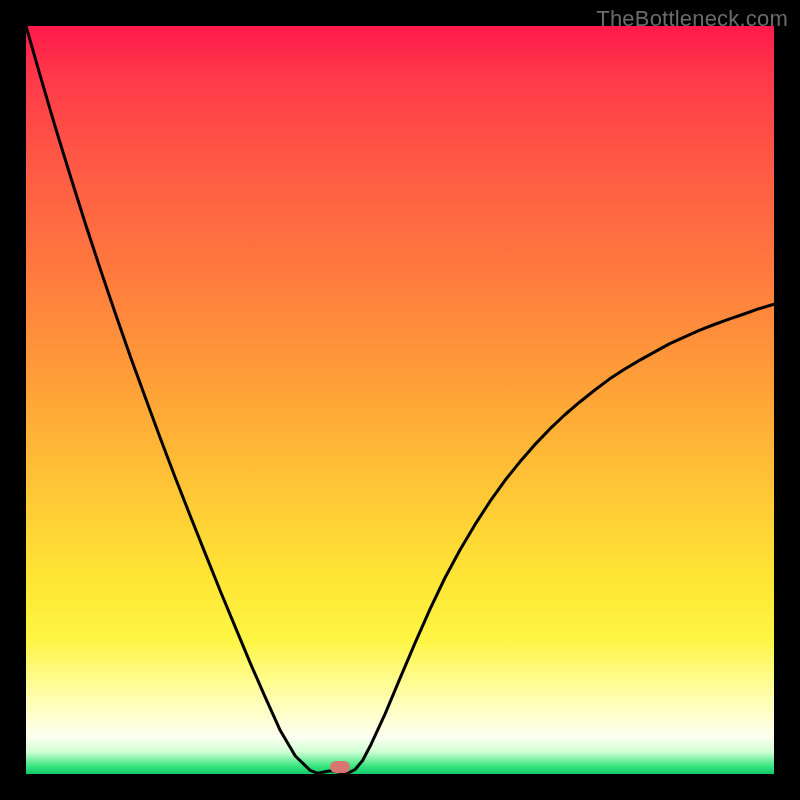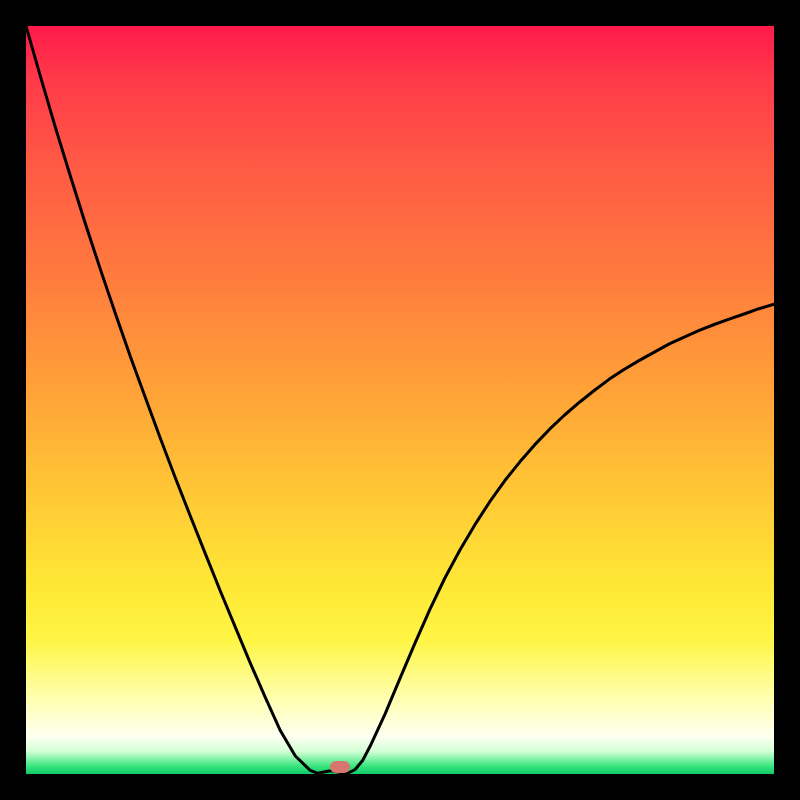--- a/index.html
+++ b/index.html
@@ -70,20 +70,21 @@
     font-size: 22px;
     font-weight: 500;
     letter-spacing: 0.2px;
     z-index: 10;
   }
 </style>
 </head>
 <body>
 
 <div class="outer">
+  <div class="watermark">TheBottleneck.com</div>
 
   <div class="plot">
     <div class="gradient"></div>
 
     <svg class="curve-svg" viewBox="0 0 748 748" preserveAspectRatio="none">
       <path id="curve-path" d="M0.0 0.0 L15.0 52.4 L29.9 103.2 L44.9 151.8 L59.8 199.0 L74.8 244.6 L89.8 288.7 L104.7 331.4 L119.7 372.5 L134.6 412.9 L149.6 452.5 L164.6 490.7 L179.5 528.1 L194.5 565.5 L209.4 601.4 L224.4 637.3 L239.4 671.7 L254.3 704.6 L269.3 730.0 L284.2 744.3 L291.7 747.3 L299.2 745.8 L302.9 745.0 L306.7 745.0 L314.2 746.5 L321.6 747.3 L329.1 743.5 L336.6 734.5 L344.1 720.3 L359.0 688.2 L374.0 652.3 L389.0 617.1 L403.9 583.4 L418.9 552.0 L433.8 524.3 L448.8 498.9 L463.8 475.7 L478.7 454.8 L493.7 436.1 L508.6 418.9 L523.6 403.2 L538.6 389.0 L553.5 376.2 L568.5 364.3 L583.4 353.1 L598.4 343.3 L613.4 334.4 L628.3 326.1 L643.3 317.9 L658.2 311.2 L673.2 304.4 L688.2 298.5 L703.1 293.2 L718.1 288.0 L733.0 282.7 L748.0 278.3" stroke="#000" stroke-width="3" fill="none" stroke-linecap="round" stroke-linejoin="round"></path>
     </svg>
 
     <div class="marker" id="marker-el" style="left: 314.16px; top: 740.52px;"></div>
   </div>

